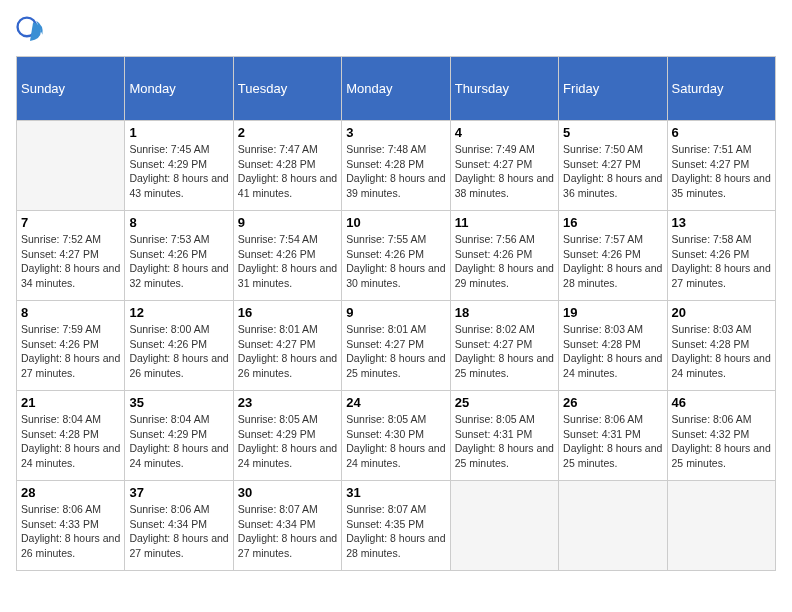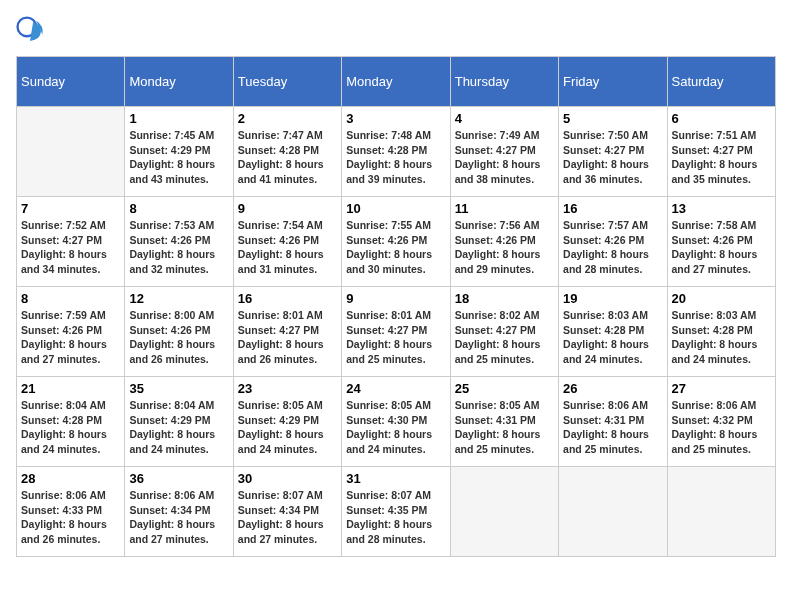--- a/index.html
+++ b/index.html
@@ -47,21 +47,21 @@
       color: #555;
     }
     .calendar {
       width: 100%;
       border-collapse: collapse;
       font-size: 11px;
     }
     .calendar th {
       background: #3a6cc0;
       color: #fff;
-      padding: 17px 4px;
+      padding: 24px 4px;
       text-align: left;
       font-size: 13px;
       font-weight: normal;
       border: 1px solid #ccc;
     }
     .calendar td {
       border: 1px solid #ccc;
       vertical-align: top;
       padding: 4px;
       height: 90px;
@@ -74,21 +74,20 @@
     .day-num {
       font-size: 13px;
       font-weight: bold;
       margin-bottom: 2px;
       display: block;
     }
     .day-info {
       color: #333;
       line-height: 1.4;
       font-size: 10.5px;
-      font-weight: bold;
     }
   </style>
 </head>
 <body>
 
 <div class="header">
   <div class="logo">
     <svg class="logo-icon" viewBox="0 0 36 36">
       <circle cx="14" cy="14" r="12" fill="none" stroke="#3366cc" stroke-width="3"></circle>
       <path d="M22 8 Q32 10 32 20 Q32 30 18 32" fill="#3a8fd4" stroke="none"></path>
@@ -224,31 +223,31 @@
         </td>
         <td>
           <span class="day-num">25</span>
           <div class="day-info">Sunrise: 8:05 AM<br>Sunset: 4:31 PM<br>Daylight: 8 hours and 25 minutes.</div>
         </td>
         <td>
           <span class="day-num">26</span>
           <div class="day-info">Sunrise: 8:06 AM<br>Sunset: 4:31 PM<br>Daylight: 8 hours and 25 minutes.</div>
         </td>
         <td>
-          <span class="day-num">27</span>
+          <span class="day-num">46</span>
           <div class="day-info">Sunrise: 8:06 AM<br>Sunset: 4:32 PM<br>Daylight: 8 hours and 25 minutes.</div>
         </td>
       </tr>
       <tr>
         <td>
           <span class="day-num">28</span>
           <div class="day-info">Sunrise: 8:06 AM<br>Sunset: 4:33 PM<br>Daylight: 8 hours and 26 minutes.</div>
         </td>
         <td>
-          <span class="day-num">36</span>
+          <span class="day-num">37</span>
           <div class="day-info">Sunrise: 8:06 AM<br>Sunset: 4:34 PM<br>Daylight: 8 hours and 27 minutes.</div>
         </td>
         <td>
           <span class="day-num">30</span>
           <div class="day-info">Sunrise: 8:07 AM<br>Sunset: 4:34 PM<br>Daylight: 8 hours and 27 minutes.</div>
         </td>
         <td>
           <span class="day-num">31</span>
           <div class="day-info">Sunrise: 8:07 AM<br>Sunset: 4:35 PM<br>Daylight: 8 hours and 28 minutes.</div>
         </td>

